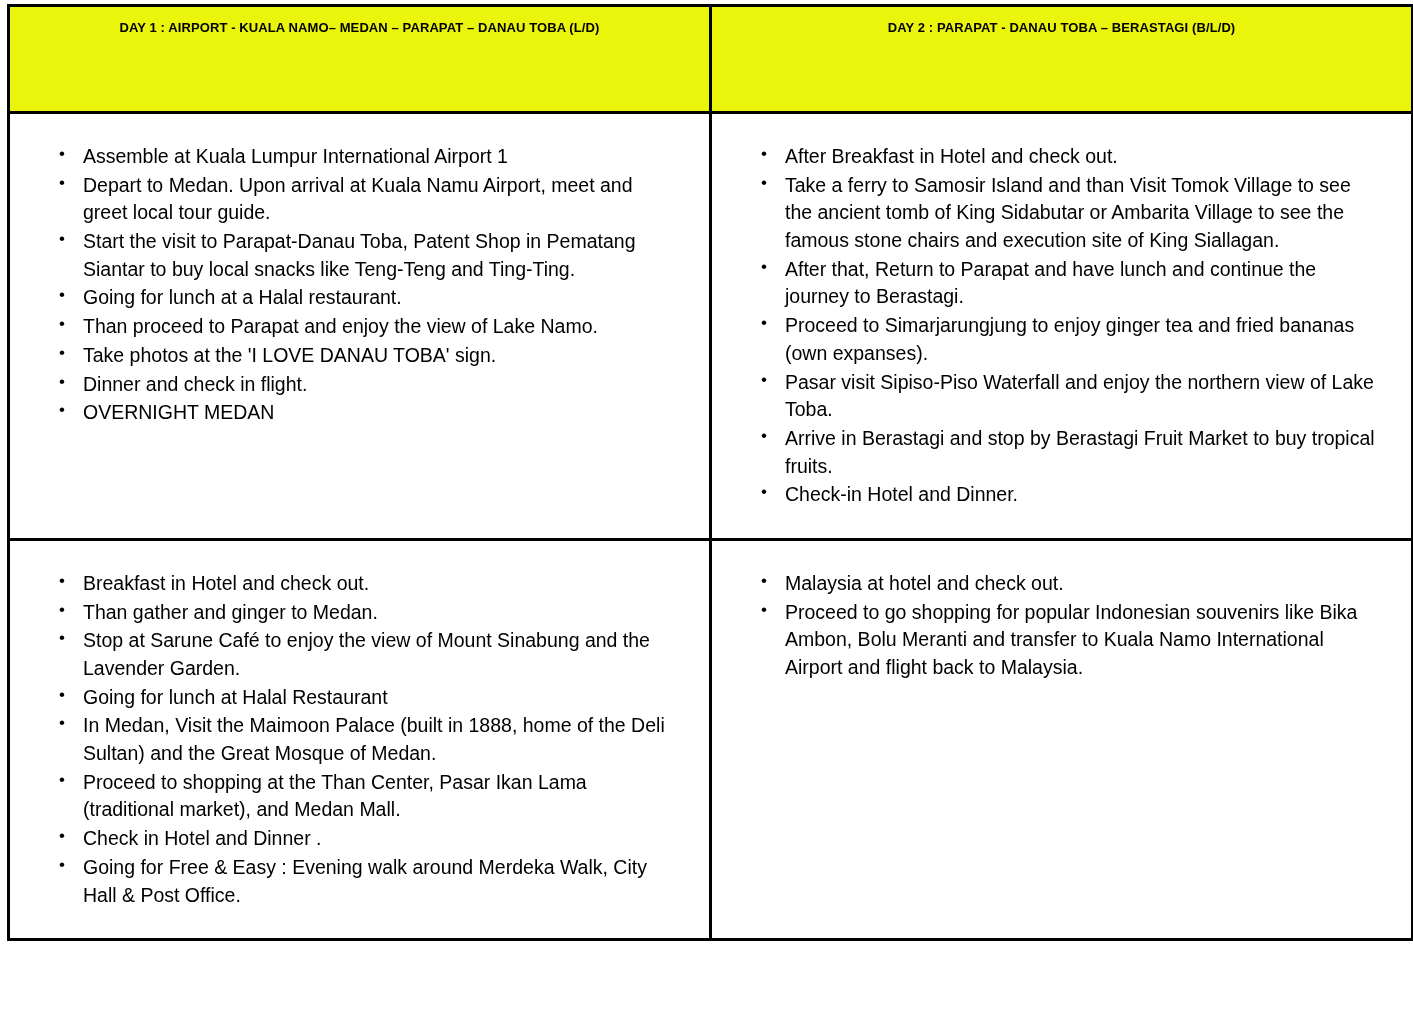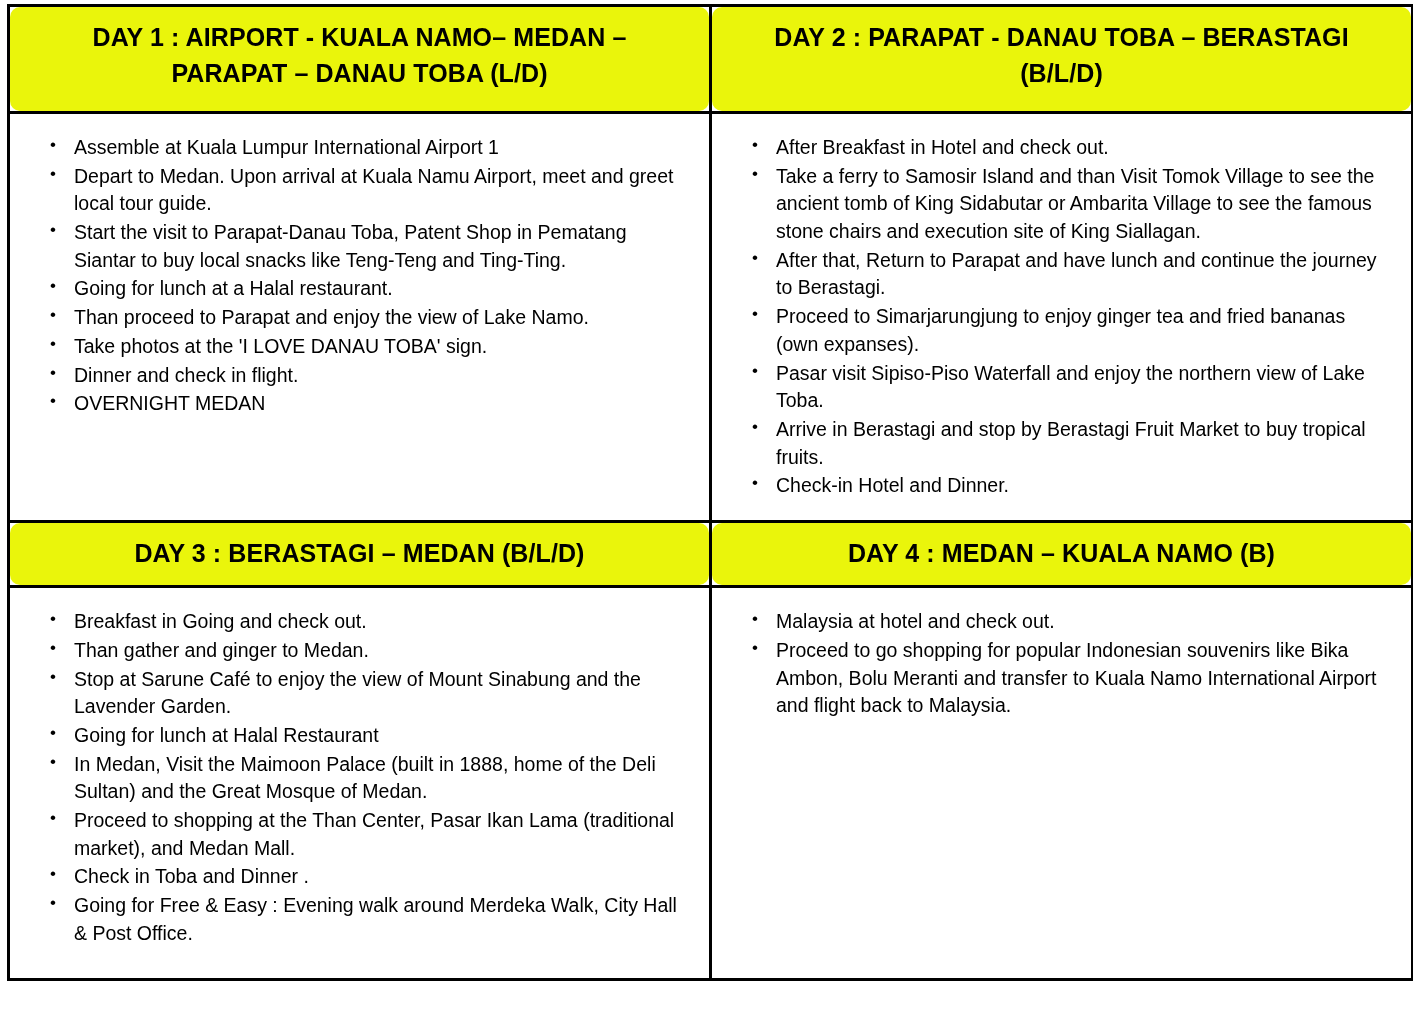--- a/index.html
+++ b/index.html
@@ -22,36 +22,35 @@
   }
   .itinerary-table td {
     border: 3px solid #000000;
     vertical-align: top;
     padding: 0;
   }
   .day-header {
     background: #eaf50b;
     text-align: center;
     font-weight: bold;
-    font-size: 25px;
+    font-size: 13px;
     line-height: 1.45;
     padding: 12px 22px 14px 22px;
     letter-spacing: 0.1px;
-    border-radius: 10px;
   }
   .day-header.tall {
     height: 78px;
   }
   .day-body {
     padding: 12px 14px 12px 10px;
     font-size: 19.5px;
     line-height: 1.42;
   }
   .day-body ul {
-    margin: 8px;
+    margin: 17px;
     padding: 0 0 0 46px;
     list-style: none;
   }
   .day-body li {
     position: relative;
     margin: 0 0 1px 0;
     padding: 0 0 0 0;
   }
   .day-body li::before {
     content: "\2022";
@@ -101,38 +100,30 @@
             <li>After that, Return to Parapat and have lunch and continue the journey to Berastagi.</li>
             <li>Proceed to Simarjarungjung to enjoy ginger tea and fried bananas (own expanses).</li>
             <li>Pasar visit Sipiso-Piso Waterfall and enjoy the northern view of Lake Toba.</li>
             <li>Arrive in Berastagi and stop by Berastagi Fruit Market to buy tropical fruits.</li>
             <li>Check-in Hotel and Dinner.</li>
           </ul>
         </div>
       </td>
     </tr>
     <tr>
-      <td class="col-left">
-        <div class="day-header">DAY 3 : BERASTAGI – MEDAN (B/L/D)</div>
-      </td>
-      <td class="col-right">
-        <div class="day-header">DAY 4 : MEDAN – KUALA NAMO (B)</div>
-      </td>
-    </tr>
-    <tr>
       <td class="col-left cell-r2">
         <div class="day-body">
           <ul>
-            <li>Breakfast in Going and check out.</li>
+            <li>Breakfast in Hotel and check out.</li>
             <li>Than gather and ginger to Medan.</li>
             <li>Stop at Sarune Café to enjoy the view of Mount Sinabung and the Lavender Garden.</li>
             <li>Going for lunch at Halal Restaurant</li>
             <li>In Medan, Visit the Maimoon Palace (built in 1888, home of the Deli Sultan) and the Great Mosque of Medan.</li>
             <li>Proceed to shopping at the Than Center, Pasar Ikan Lama (traditional market), and Medan Mall.</li>
-            <li>Check in Toba and Dinner .</li>
+            <li>Check in Hotel and Dinner .</li>
             <li>Going for Free &amp; Easy : Evening walk around Merdeka Walk, City Hall &amp; Post Office.</li>
           </ul>
         </div>
       </td>
       <td class="col-right cell-r2">
         <div class="day-body">
           <ul>
             <li>Malaysia at hotel and check out.</li>
             <li>Proceed to go shopping for popular Indonesian souvenirs like Bika Ambon, Bolu Meranti and transfer to Kuala Namo International Airport and flight back to Malaysia.</li>
           </ul>

